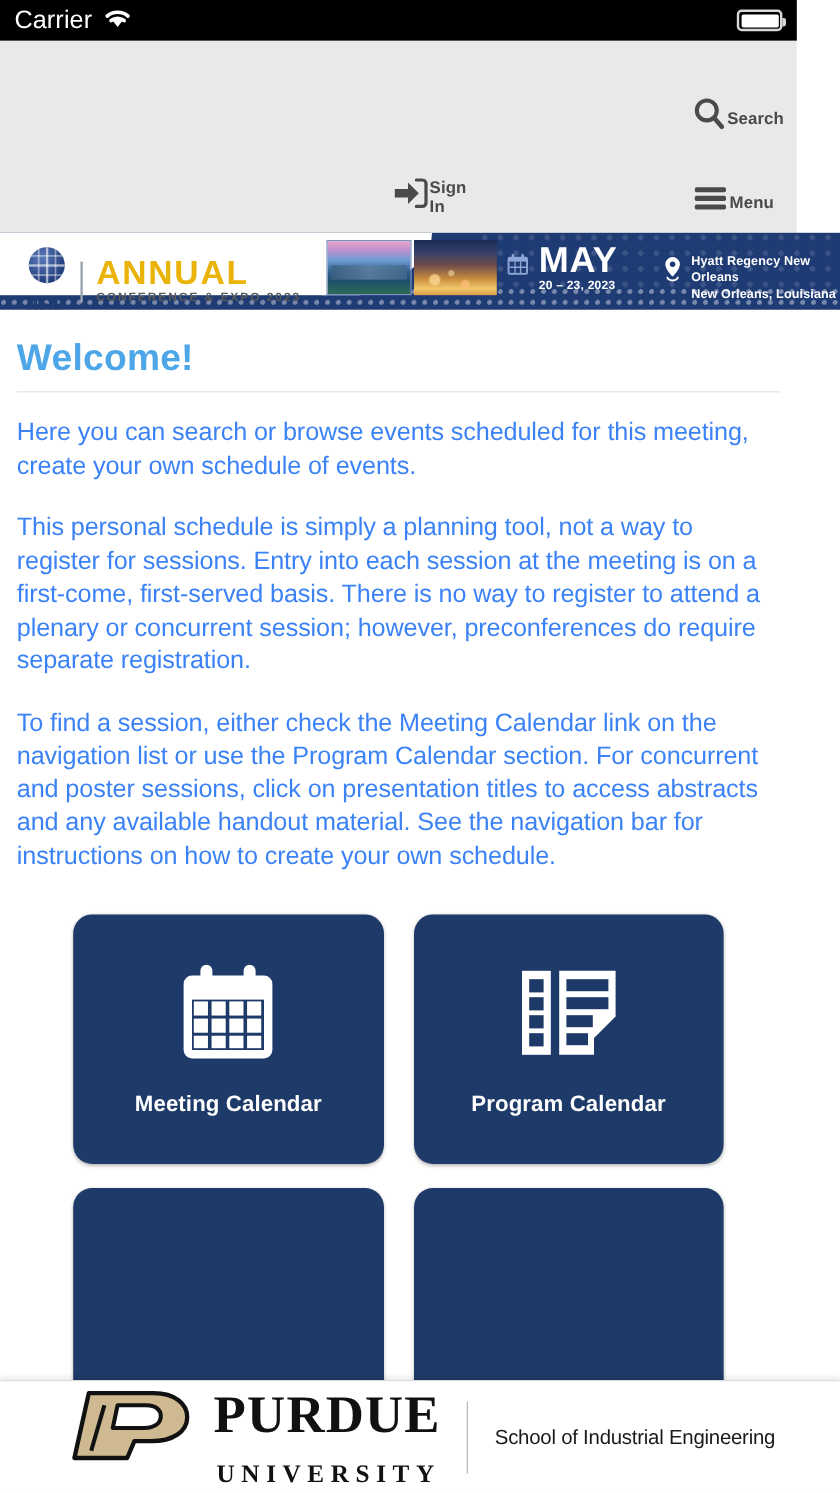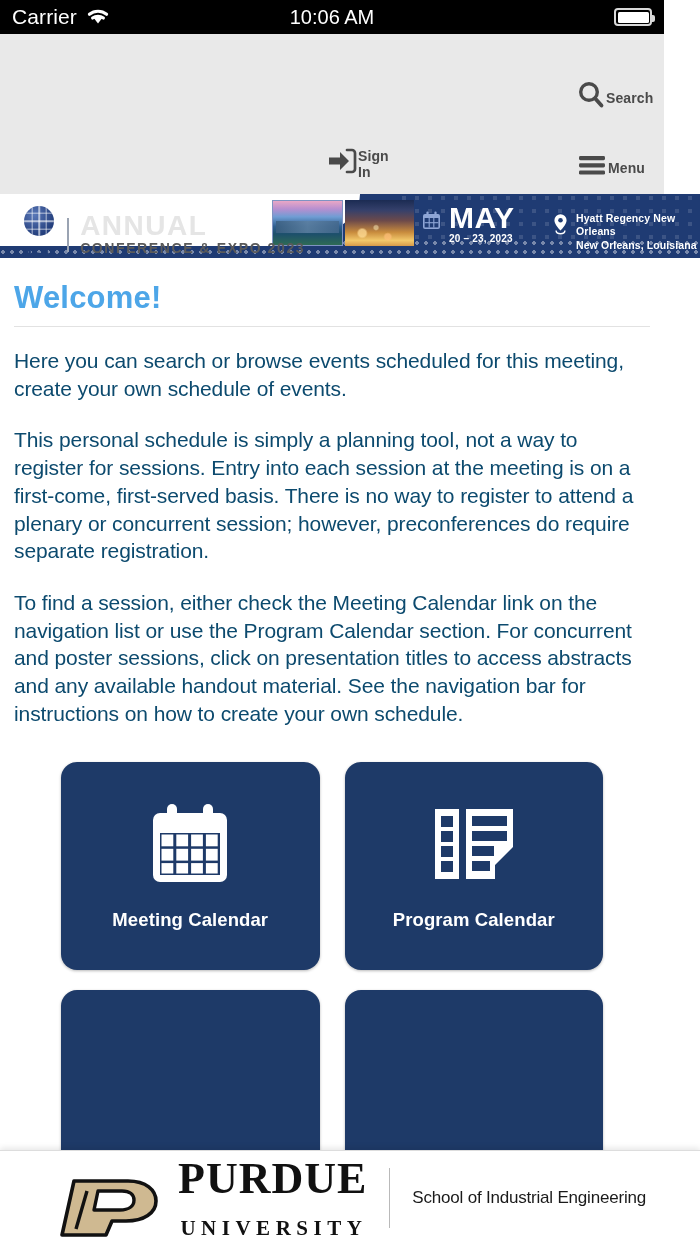--- a/index.html
+++ b/index.html
@@ -104,25 +104,25 @@
     box-shadow: 0 -8px 0 -0.3px rgba(255,255,255,.45), 0 8px 0 -0.3px rgba(255,255,255,.45);
   }
   .iise-text {
     font-family: "Liberation Sans", sans-serif;
     font-weight: 800; font-size: 17px; color: #1f3b73; letter-spacing: .5px;
     line-height: 1; margin-top: 10px;
   }
   .logo-divider { width: 2px; height: 34px; background: #9aa3b2; margin: 0 3px; }
   .annual-block { display:flex; flex-direction: column; justify-content:center; }
   .annual-word {
-    font-size: 28px; font-weight: 800; color: #e5e5e5;
+    font-size: 28px; font-weight: 800; color: #eab308;
     letter-spacing: 1.5px; line-height: .95;
   }
   .annual-sub {
-    font-size: 14px; font-weight: 700; color: #5a5a5a;
+    font-size: 10px; font-weight: 700; color: #5a5a5a;
     letter-spacing: 1.6px; margin-top: 1px;
   }
   .photo-strip {
     position:absolute; left: 272px; top: 6px; z-index: 4;
     display:flex; height: 46px; width: 142px; gap: 2px;
   }
   .photo {
     flex: 1; position: relative; overflow: hidden;
     border: 1.5px solid #7f93c2;
   }
@@ -164,21 +164,21 @@
   .venue-line { font-size: 10.5px; font-weight: 700; line-height: 1.28; letter-spacing: .1px; }
 
   
   .content { padding: 0 14px; background:#fff; }
   .welcome-title {
     color: #4da6e8; font-size: 31px; font-weight: 700;
     padding-top: 22px; padding-bottom: 10px; letter-spacing: .2px;
   }
   .rule { height: 1px; background: #e2e2e2; margin-bottom: 20px; }
   .para {
-    font-size: 21px; line-height: 1.32; color: #0c4a6e;
+    font-size: 21px; line-height: 1.32; color: #3b82f6;
     margin-bottom: 24px; letter-spacing: -0.1px;
   }
 
   
   .tiles {
     display: grid; grid-template-columns: 1fr 1fr;
     gap: 20px 25px; padding: 10px 47px 0 47px;
   }
   .tile {
     background: #1e3a68; border-radius: 16px; height: 208px;
@@ -191,21 +191,21 @@
   }
   .tile-icon { height: 86px; display:flex; align-items:center; justify-content:center; }
 
   
   .footer {
     position: absolute; left:0; bottom:0; width: 700px; height: 94px;
     background: #fff; border-top: 1px solid #ddd;
     display:flex; align-items:center; justify-content:center; gap: 0px;
     box-shadow: 0 -2px 6px rgba(0,0,0,.10);
   }
-  .purdue-wrap { display:flex; align-items:flex-end; gap: 14px; }
+  .purdue-wrap { display:flex; align-items:flex-start; gap: 14px; }
   .purdue-p { width: 110px; height: 62px; }
   .purdue-words { display:flex; flex-direction: column; line-height: 1; }
   .purdue-name {
     font-family: "Liberation Serif", serif; font-weight: 700;
     font-size: 44px; color: #111; letter-spacing: 1px;
   }
   .purdue-univ {
     font-family: "Liberation Serif", serif; font-weight: 700;
     font-size: 21px; color: #111; letter-spacing: 5.5px;
     margin-top: 17px; text-align: right;
@@ -224,21 +224,20 @@
     <div class="sb-left">
       <span class="sb-carrier">Carrier</span>
       <span>
         <svg width="26" height="19" viewBox="0 0 26 19">
           <path d="M13 17.5 L8.6 11.8 a7.2 7.2 0 0 1 8.8 0 Z" fill="#fff"></path>
           <path d="M4.4 8.3 a13.5 13.5 0 0 1 17.2 0" stroke="#fff" stroke-width="3.1" fill="none" stroke-linecap="round"></path>
           <path d="M7.6 12.1 a9 9 0 0 1 10.8 0" stroke="#fff" stroke-width="3.1" fill="none" stroke-linecap="round"></path>
         </svg>
       </span>
     </div>
-    <div class="sb-time">10:06 AM</div>
     <div class="sb-right">
       <span class="battery">
           <i></i>
         </span>
     </div>
   </div>
 
   <div class="navbar">
 
     <div class="nav-btn nav-search">

